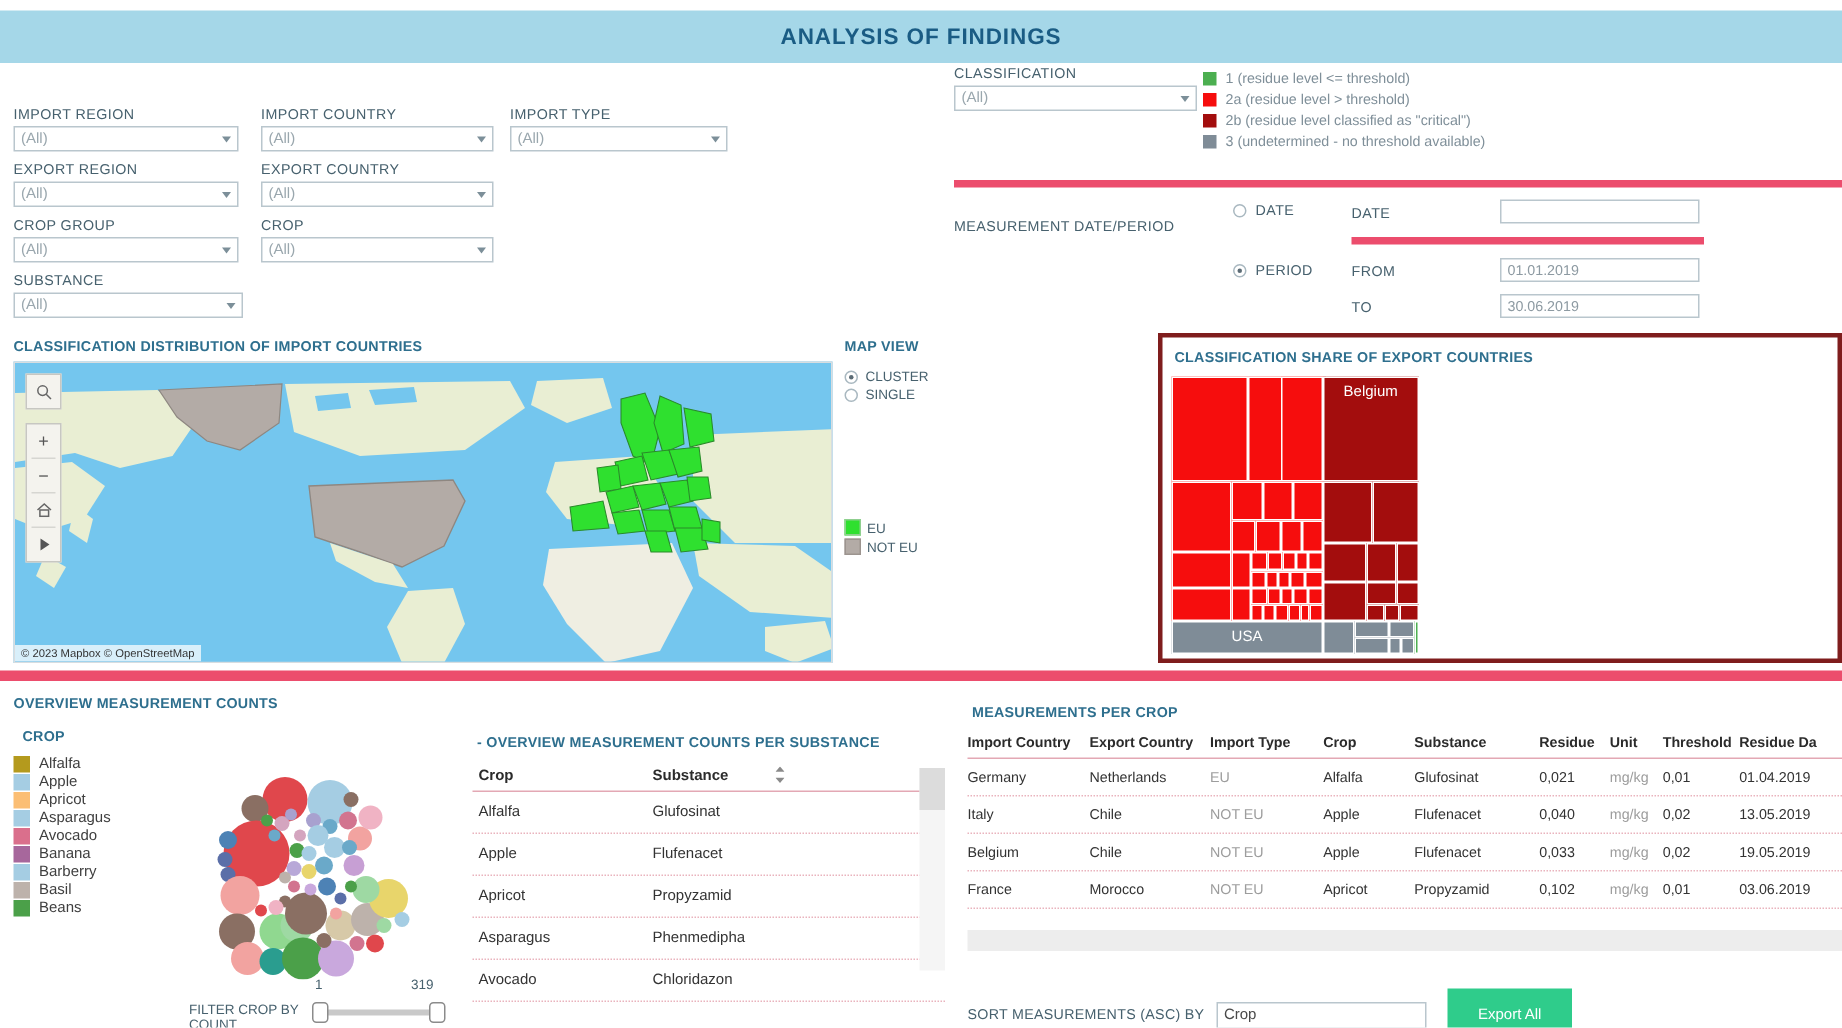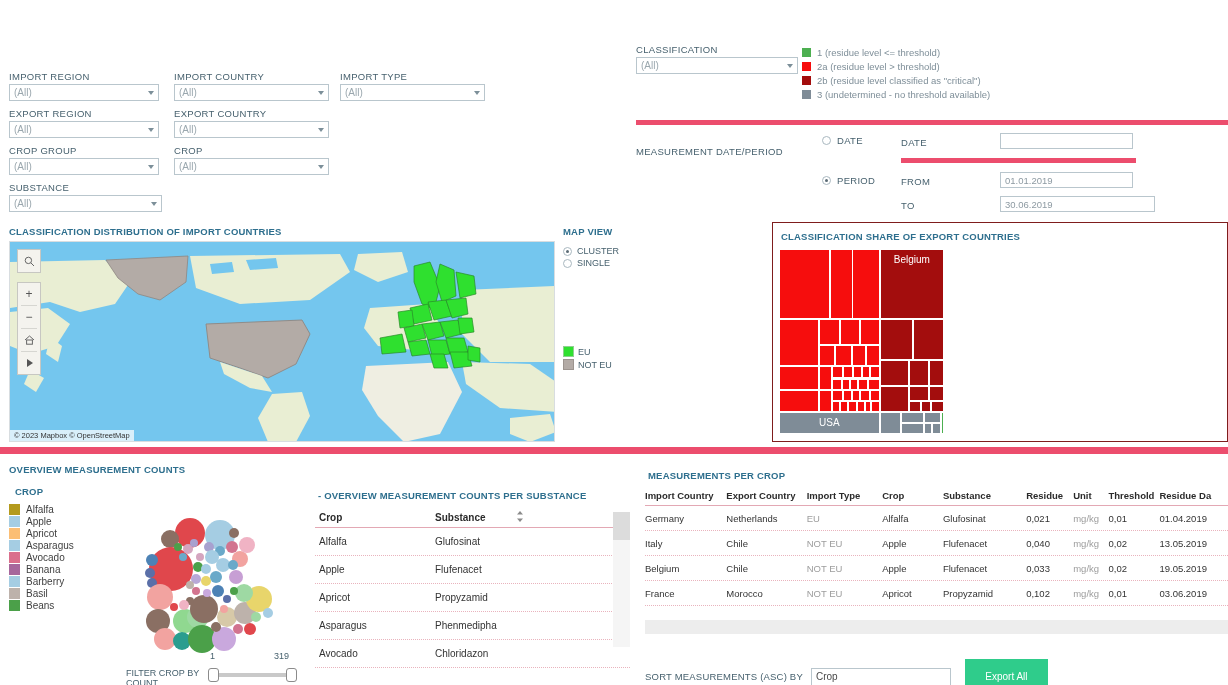--- a/index.html
+++ b/index.html
@@ -73,21 +73,21 @@
                  color:#555; font-size:12px; }
   .mapctl .sep { height:1px; background:#d6d6d1; margin:0 3px; }
   .attrib { position:absolute; left:0; bottom:0; background:rgba(255,255,255,.72);
             font-size:7.5px; color:#333; padding:1px 4px; }
   .mapview { position:absolute; left:563px; top:226px; width:62px; }
   .mvrow { display:flex; align-items:center; margin-bottom:2px; }
   .mvtxt { font-size:9px; color:#47616e; margin-left:5px; }
 
   
   .tmwrap { position:absolute; left:772px; top:222px; width:456px; height:220px;
-            border:1px solid #7f1d1d; background:#fff; }
+            border:3px solid #7f1d1d; background:#fff; }
   .tmplot { position:absolute; left:6px; top:26px; width:165px; height:185px; }
   .cell { position:absolute; border:1px solid #ffffff; }
   .cell span { position:absolute; left:0; right:0; top:4px; text-align:center;
                color:#fff; font-size:10px; }
   .croplegend { position:absolute; left:9px; top:26px; }
   .clrow { display:flex; align-items:center; margin-bottom:1px; }
   .clsw { width:11px; height:11px; margin-right:6px; }
   .cltxt { font-size:10px; color:#3f3f3f; }
 
   .bubblebox { position:absolute; left:118px; top:24px; width:190px; height:140px; }
@@ -123,20 +123,23 @@
              font-size:10px; color:#4a4a4a; padding-left:4px; }
   .exportbtn { margin-left:14px; width:83px; height:35px; background:#2fcc8b;
                color:#fff; font-size:10px; display:flex; align-items:center;
                justify-content:center; }
 </style>
 </head>
 <body>
 
 <div class="app">
 
+  <div class="titlebar">
+    <div class="t">ANALYSIS OF FINDINGS</div>
+  </div>
 
   <div class="filters">
 
     <div class="fgroup" style="left:9px;  top:5px;  width:150px;">
       <div class="flabel">IMPORT REGION</div>
       <div class="fsel">
         <span>(All)</span>
         <span class="caret"></span>
       </div>
     </div>
@@ -246,21 +249,21 @@
       <span class="radio on"></span>
       <span class="dlabel" style="margin-left:6px;">PERIOD</span>
     </div>
 
     <div class="dlabel" style="position:absolute; left:265px; top:46px;">FROM</div>
     <div class="dinput" style="position:absolute; left:364px; top:42px; width:133px;">
       <span>01.01.2019</span>
     </div>
 
     <div class="dlabel" style="position:absolute; left:265px; top:70px;">TO</div>
-    <div class="dinput" style="position:absolute; left:364px; top:66px; width:155px;align-items:center;">
+    <div class="dinput" style="position:absolute; left:364px; top:66px; width:133px;align-items:center;">
       <span>30.06.2019</span>
     </div>
   </div>
 
   <div class="sechead" style="position:absolute; left:9px; top:226px;">CLASSIFICATION DISTRIBUTION OF IMPORT COUNTRIES</div>
 
   <div class="mapwrap">
     <svg width="546" height="201" viewBox="0 0 546 201">
       <rect x="0" y="0" width="546" height="201" fill="#74c6ee"></rect>
 

